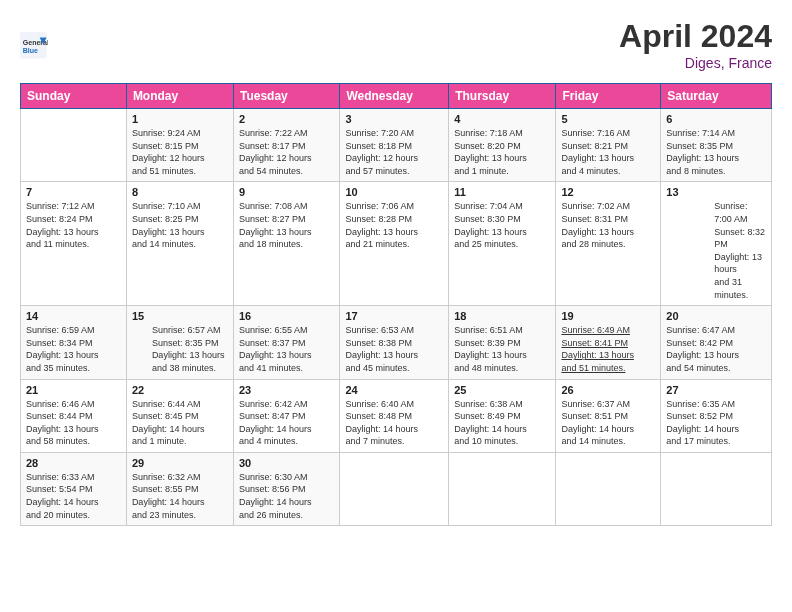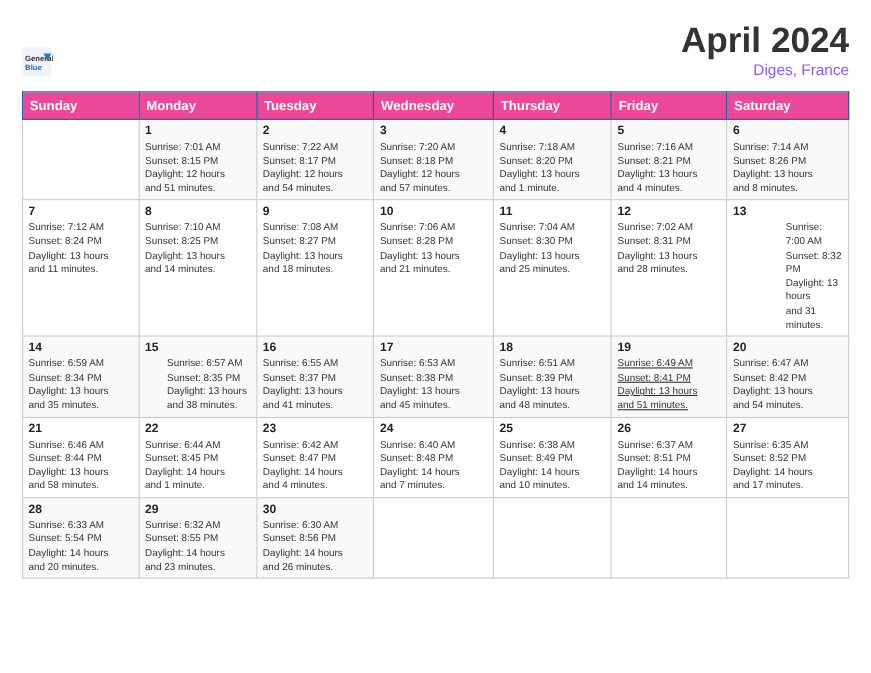--- a/index.html
+++ b/index.html
@@ -12,21 +12,21 @@
     }
     .page {
       width: 792px;
       min-height: 612px;
       padding: 18px 20px 10px 20px;
       background: #fff;
     }
     .header {
       display: flex;
       justify-content: space-between;
-      align-items: flex-end;
+      align-items: center;
       margin-bottom: 12px;
     }
     .logo {
       display: flex;
       align-items: flex-start;
     }
     .logo-icon {
       width: 28px;
       height: 28px;
       margin-top: 2px;
@@ -34,21 +34,21 @@
     .title-block {
       text-align: right;
     }
     .month-title {
       font-size: 32px;
       font-weight: bold;
       color: #333;
     }
     .subtitle {
       font-size: 14px;
-      color: #8b5cf6;
+      color: #701a75;
     }
     table {
       width: 100%;
       border-collapse: collapse;
       font-size: 10px;
     }
     thead tr th {
       background-color: #ec4899;
       color: #fff;
       padding: 5px 6px;
@@ -111,21 +111,21 @@
         <th>Thursday</th>
         <th>Friday</th>
         <th>Saturday</th>
       </tr>
     </thead>
     <tbody id="calendar-body">
     <tr>
           <td class="empty-cell"></td>
           <td>
             <div class="day-number">1</div>
-            <div class="day-info" style="white-space: pre-line;">Sunrise: 7:01 AM
+            <div class="day-info" style="white-space: pre-line;">Sunrise: 9:24 AM
 Sunset: 8:15 PM
 Daylight: 12 hours
 and 51 minutes.</div>
           </td>
           <td>
             <div class="day-number">2</div>
             <div class="day-info" style="white-space: pre-line;">Sunrise: 7:22 AM
 Sunset: 8:17 PM
 Daylight: 12 hours
 and 54 minutes.</div>
@@ -147,21 +147,21 @@
           <td>
             <div class="day-number">5</div>
             <div class="day-info" style="white-space: pre-line;">Sunrise: 7:16 AM
 Sunset: 8:21 PM
 Daylight: 13 hours
 and 4 minutes.</div>
           </td>
           <td>
             <div class="day-number">6</div>
             <div class="day-info" style="white-space: pre-line;">Sunrise: 7:14 AM
-Sunset: 8:26 PM
+Sunset: 8:35 PM
 Daylight: 13 hours
 and 8 minutes.</div>
           </td>
         </tr>
         <tr>
           <td>
             <div class="day-number">7</div>
             <div class="day-info" style="white-space: pre-line;">Sunrise: 7:12 AM
 Sunset: 8:24 PM
 Daylight: 13 hours

